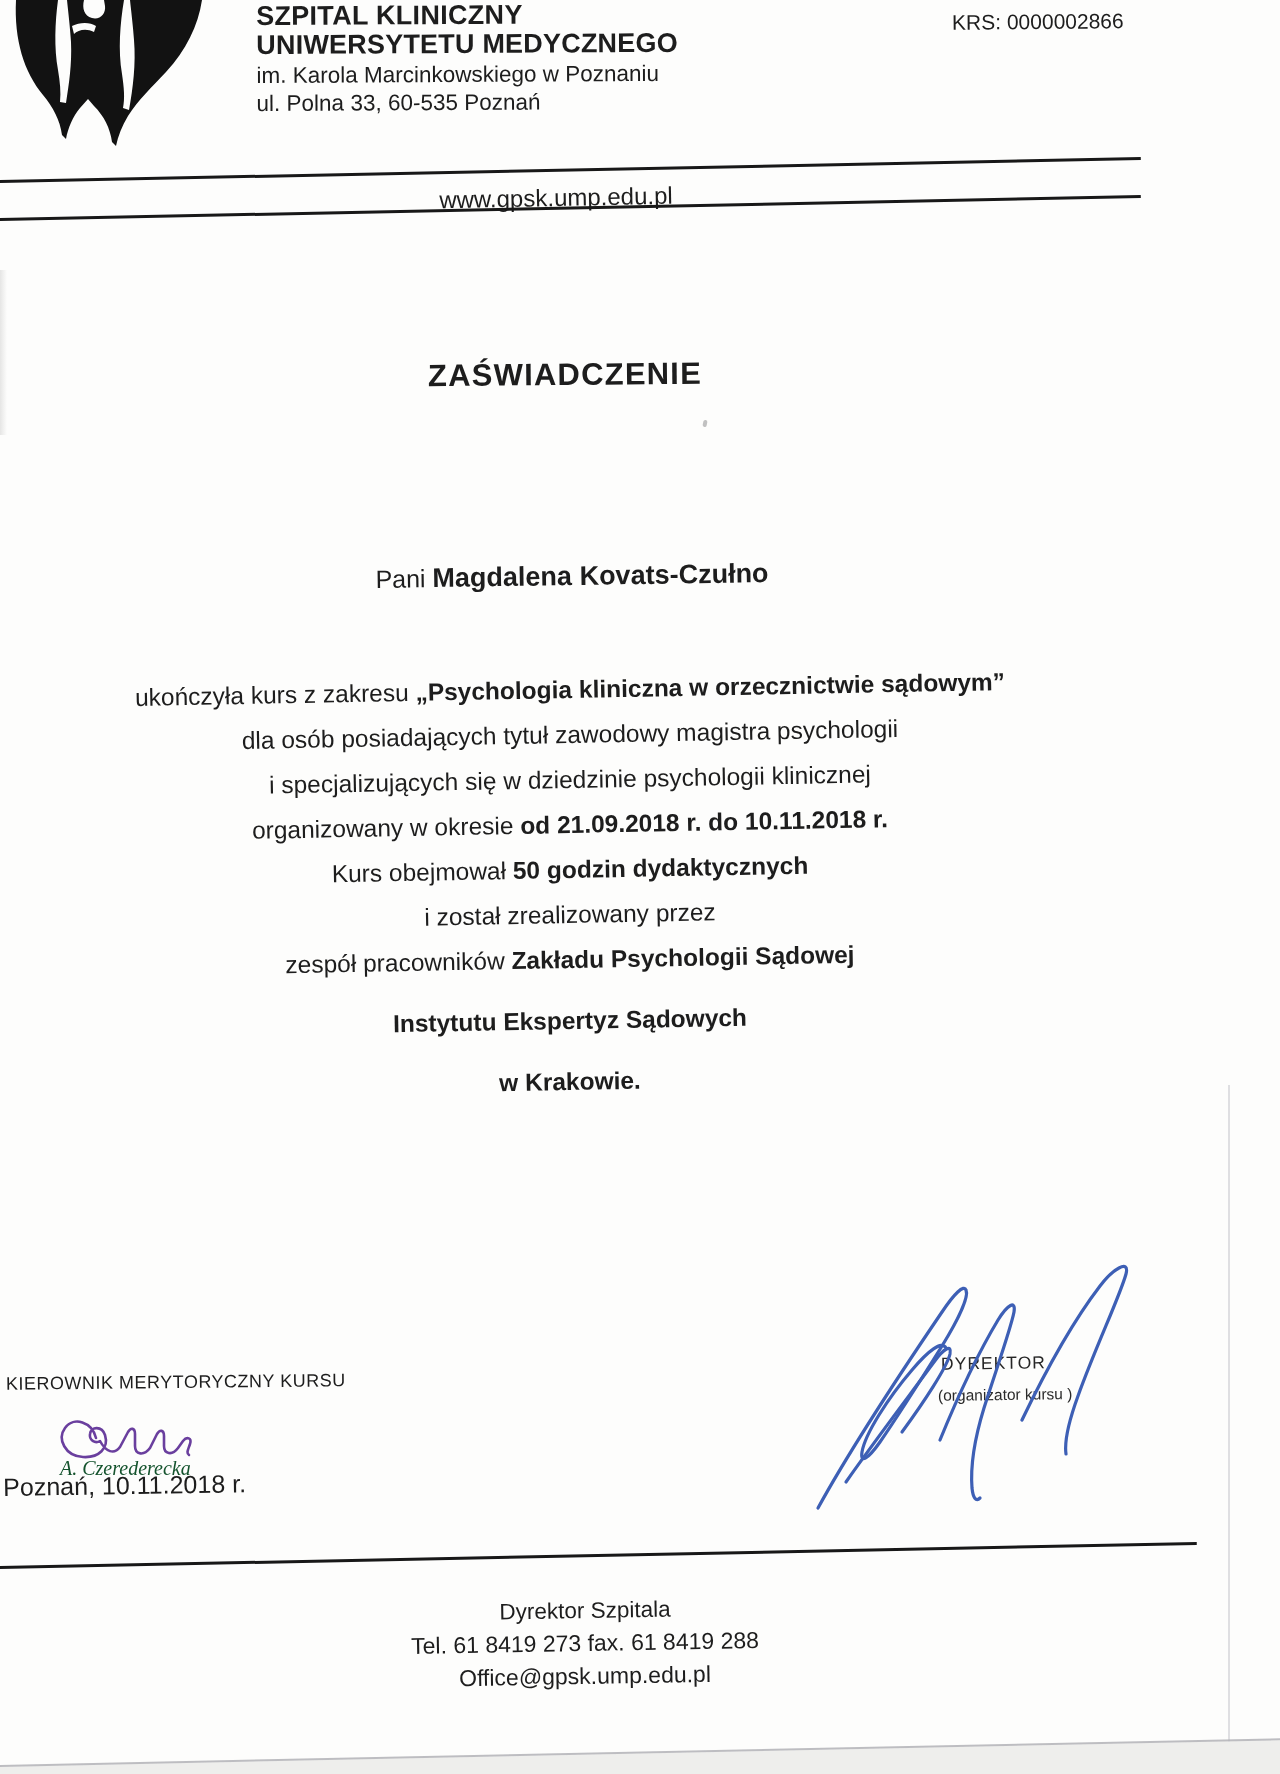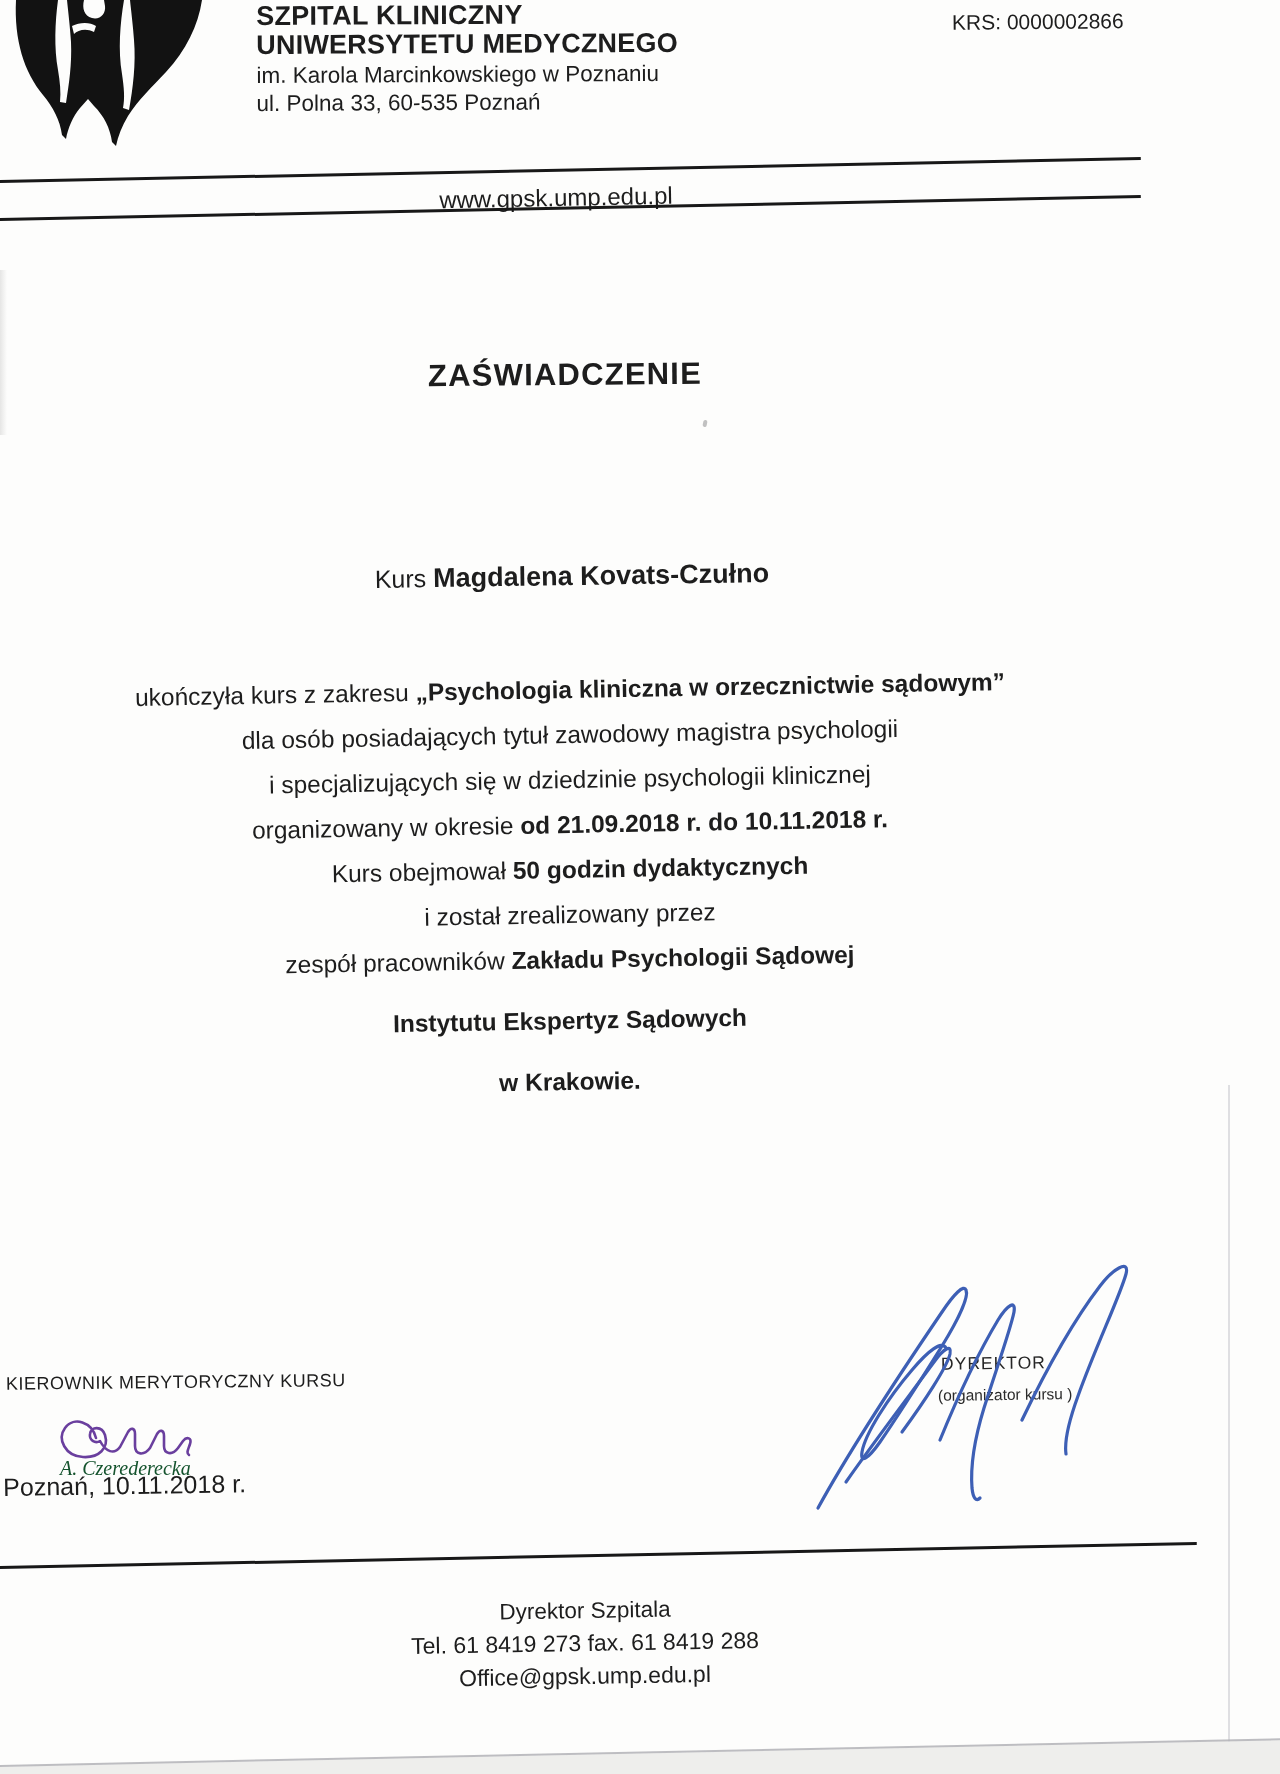--- a/index.html
+++ b/index.html
@@ -81,21 +81,21 @@
     <div class="l4">ul. Polna 33, 60-535 Poznań</div>
   </div>
   <div class="abs krs">KRS: 0000002866</div>
 
   <div class="rule rule1"></div>
   <div class="centerline www">www.gpsk.ump.edu.pl</div>
   <div class="rule rule2"></div>
 
   <div class="centerline title">ZAŚWIADCZENIE</div>
 
-  <div class="centerline pani"><span>Kurs </span><b>Magdalena Kovats-Czułno</b></div>
+  <div class="centerline pani"><span>Pani </span><b>Magdalena Kovats-Czułno</b></div>
 
   <div class="centerline bline b1"><span>ukończyła kurs z zakresu </span><b>„Psychologia kliniczna w orzecznictwie sądowym”</b></div>
   <div class="centerline bline b2"><span>dla osób posiadających tytuł zawodowy magistra psychologii</span><b></b></div>
   <div class="centerline bline b3"><span>i specjalizujących się w dziedzinie psychologii klinicznej</span><b></b></div>
   <div class="centerline bline b4"><span>organizowany w okresie </span><b>od 21.09.2018 r. do 10.11.2018 r.</b></div>
   <div class="centerline bline b5"><span>Kurs obejmował </span><b>50 godzin dydaktycznych</b></div>
   <div class="centerline bline b6"><span>i został zrealizowany przez</span><b></b></div>
   <div class="centerline bline b7"><span>zespół pracowników </span><b>Zakładu Psychologii Sądowej</b></div>
   <div class="centerline bline b8"><span></span><b>Instytutu Ekspertyz Sądowych</b></div>
   <div class="centerline bline b9"><span></span><b>w Krakowie.</b></div>

